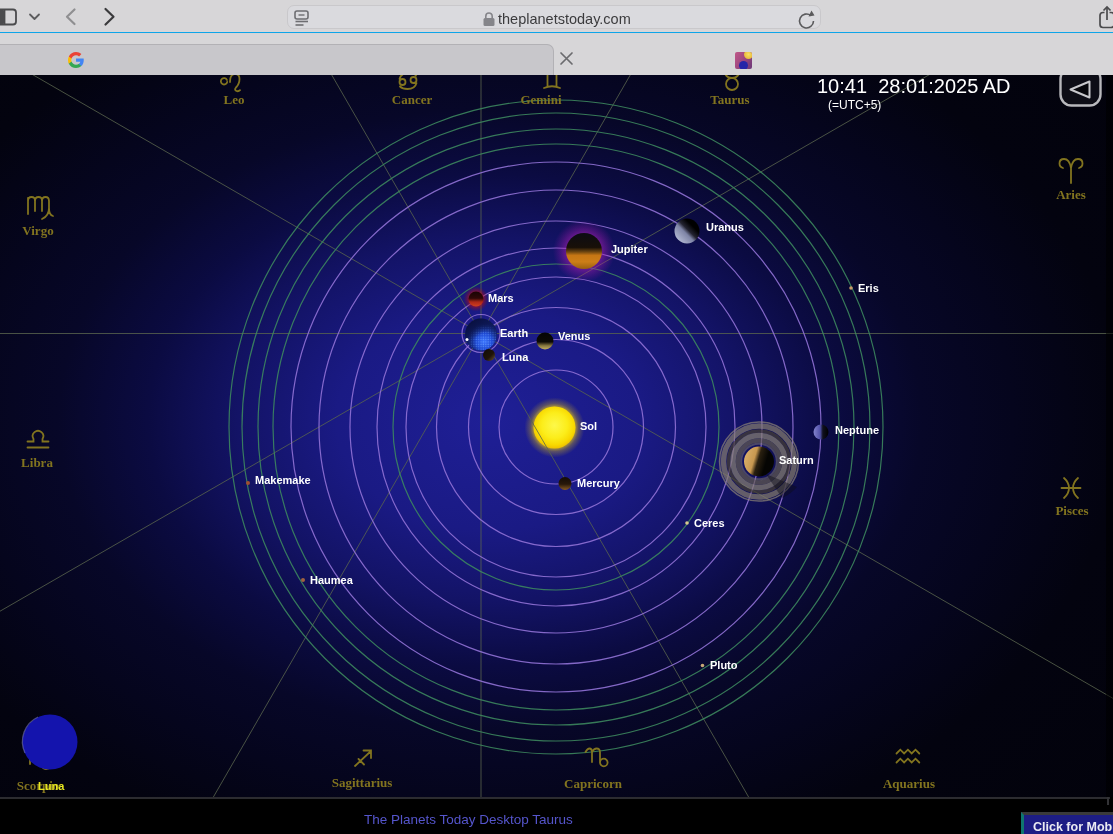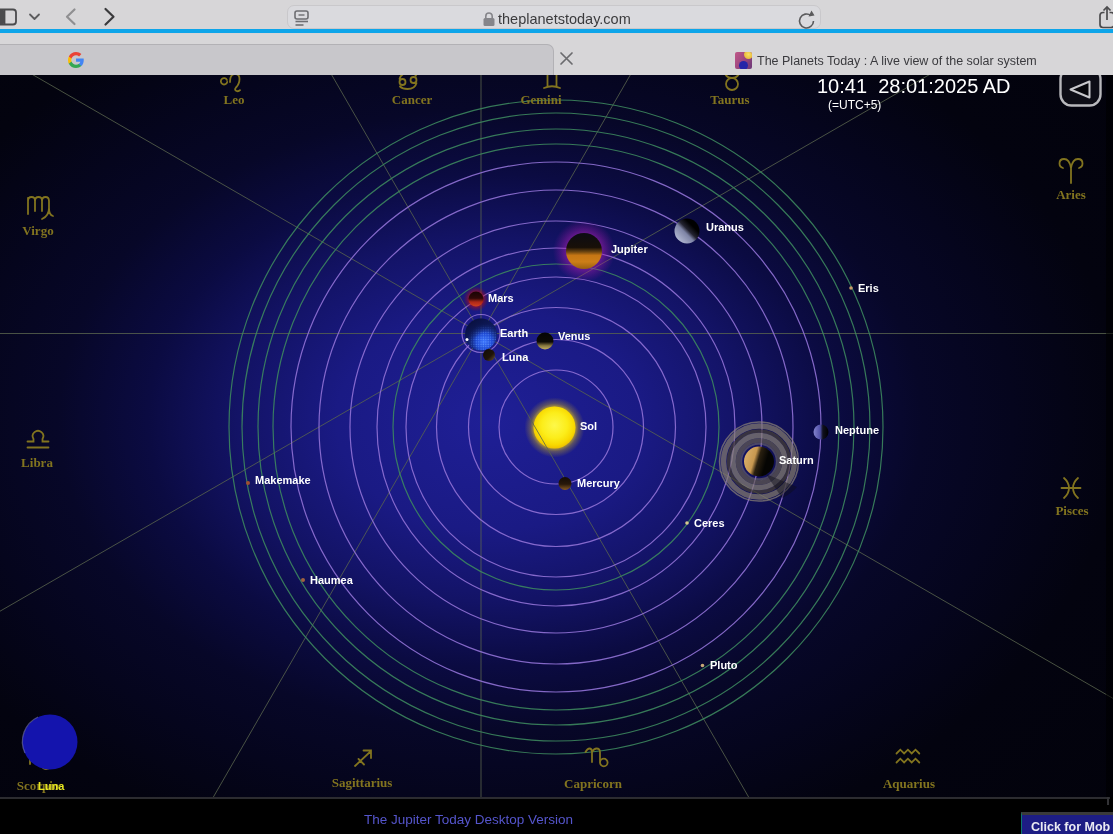--- a/index.html
+++ b/index.html
@@ -1,17 +1,17 @@
 <!DOCTYPE html>
 <html><head><meta charset="utf-8">
 <style>
 *{margin:0;padding:0;box-sizing:border-box}
 body{width:1113px;height:834px;overflow:hidden;font-family:"Liberation Sans",sans-serif;background:#000;position:relative}
 #chrome{position:absolute;top:0;left:0;width:1113px;height:75px;background:#d5d4d6}
-#toolbar{position:absolute;top:0;left:0;width:1113px;height:33px;background:#d7d6d8;border-bottom:4px solid #0ea5e9}
+#toolbar{position:absolute;top:0;left:0;width:1113px;height:33px;background:#d7d6d8;border-bottom:1px solid #0ea5e9}
 #tabrow{position:absolute;top:34px;left:0;width:1113px;height:41px;background:#d7d6d8}
 #tab1{position:absolute;top:10px;left:-8px;width:562px;height:32px;background:#c8c7cb;border:1px solid #b2b1b5;border-radius:7px 7px 0 0;border-bottom:none}
 .ticon{position:absolute;font-size:12.5px;color:#4e4e52;white-space:nowrap}
 #urlbar{position:absolute;top:4.5px;left:287px;width:534px;height:24px;background:#dadade;border:1px solid #c9c8cb;border-radius:7px}
 svg text{font-family:"Liberation Sans",sans-serif}
 .pl{font-weight:bold;font-size:11px;fill:#fff;font-family:"Liberation Sans",sans-serif}
 .zt{font-size:13px;font-weight:bold;fill:#82741f;font-family:"Liberation Serif",serif}
 .zs{stroke:#82741f;stroke-width:1.8;fill:none;stroke-linecap:round}
 </style></head>
 <body>
@@ -63,21 +63,20 @@
   </g>
         </g>
 </svg>
 <svg width="24" height="24" style="position:absolute;top:14px;left:556px">
   <path d="M5 5 L16 16 M16 5 L5 16" stroke="#6b6b6e" stroke-width="1.7" stroke-linecap="round"></path>
 </svg>
 <div style="position:absolute;top:18px;left:735px;width:17px;height:17px;border-radius:2px;background:linear-gradient(125deg,#c05888 0%,#a04880 45%,#6a3878 100%);overflow:hidden">
   <div style="position:absolute;left:9px;top:-2px;width:9px;height:9px;border-radius:50%;background:radial-gradient(circle,#f8e060,#e0a830)"></div>
   <div style="position:absolute;left:4px;top:9px;width:9px;height:9px;border-radius:50%;background:#2525a8"></div>
 </div>
-<div class="ticon" style="top:20px;left:757px;color:#3a3a3e">The Planets Today : A live view of the solar system</div>
 </div>
 </div>
 
 <svg id="space" width="1113" height="722" viewBox="0 75 1113 722" style="position:absolute;top:75px;left:0">
 <defs>
   <radialGradient id="bg" gradientUnits="userSpaceOnUse" cx="490" cy="420" r="900" gradientTransform="translate(490,420) scale(1.0,0.72) translate(-490,-420)">
     <stop offset="0" stop-color="#1f1f96"></stop>
     <stop offset="0.17" stop-color="#1a1a84"></stop>
     <stop offset="0.28" stop-color="#131366"></stop>
     <stop offset="0.38" stop-color="#0b0b42"></stop>
@@ -321,17 +320,17 @@
 
 <rect x="1060.5" y="68" width="40" height="37.5" rx="11" fill="rgba(18,18,26,0.75)" stroke="#b8b8bc" stroke-width="2.4"></rect>
 <path d="M1089.5 81.5 v16 l-19 -8 z" fill="#07070c" stroke="#c8c8cc" stroke-width="2" stroke-linejoin="round"></path>
 
 <rect x="1106" y="75" width="7" height="722" fill="#000" opacity="0.55"></rect>
 </svg>
 
 <div style="position:absolute;top:797px;left:0;width:1113px;height:37px;background:#000">
   <div style="position:absolute;left:0;top:0;width:1110px;height:2px;background:#2c2c30"></div>
   <div style="position:absolute;left:1107px;top:0;width:2px;height:8px;background:#333336"></div>
-  <div style="position:absolute;left:364px;top:15px;font-size:13.5px;color:#5555cc">The Jupiter Today Desktop Version</div>
-  <div style="position:absolute;left:1021px;top:15px;width:92px;height:22px;background:#1d1d84;border-top:3px solid #3a3a3a;border-left:1px solid #0f766e">
+  <div style="position:absolute;left:364px;top:15px;font-size:13.5px;color:#5555cc">The Planets Today Desktop Taurus</div>
+  <div style="position:absolute;left:1021px;top:15px;width:92px;height:22px;background:#1d1d84;border-top:3px solid #3a3a3a;border-left:3px solid #0f766e">
     <div style="position:absolute;left:9px;top:5px;font-size:12.5px;font-weight:bold;color:#eaeaf2;white-space:nowrap">Click for Mob</div>
   </div>
 </div>
 
 </body></html>

